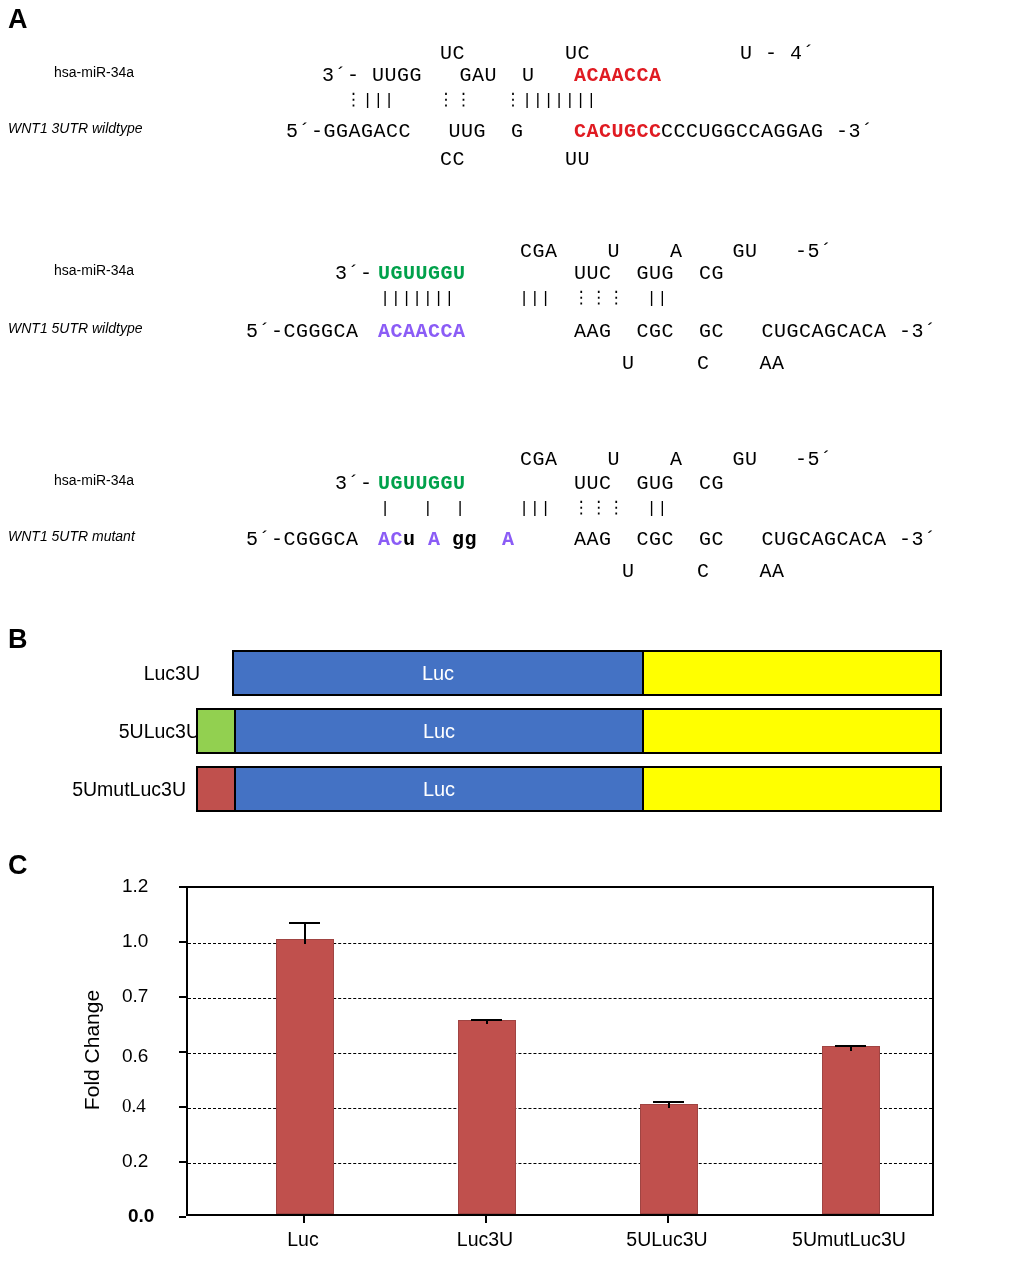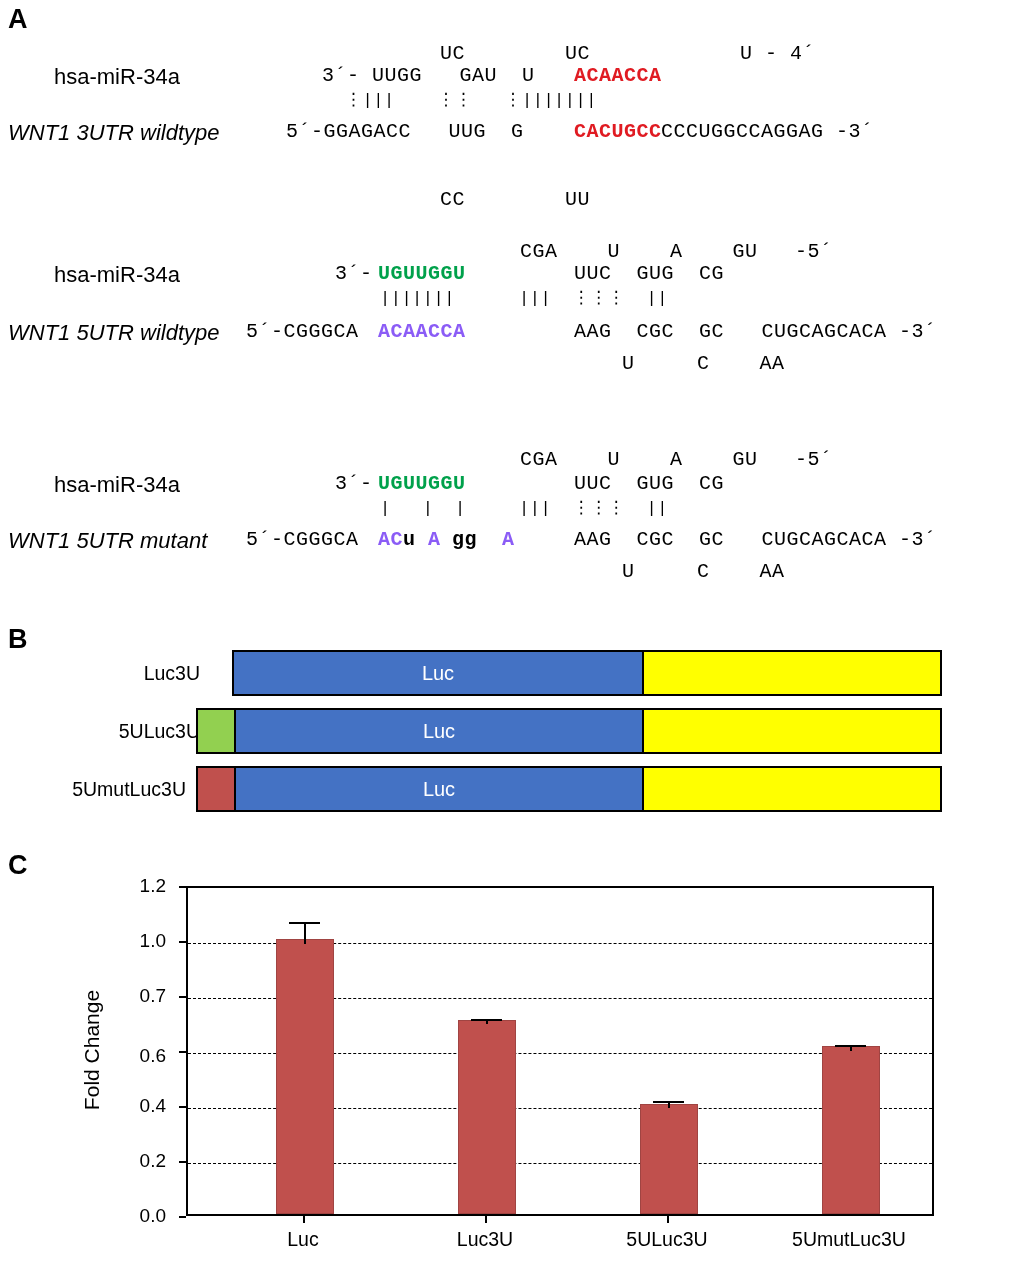--- a/index.html
+++ b/index.html
@@ -21,21 +21,21 @@
     font-weight: bold;
     font-size: 27px;
     color: #000;
   }
   
   #panel-a { position: absolute; left: 0; top: 0; width: 1009px; height: 610px; }
   .duplex { position: absolute; }
   .lbl {
     position: absolute;
     font-family: "Liberation Sans", sans-serif;
-    font-size: 22px;
+    font-size: 14px;
     white-space: nowrap;
   }
   .lbl.italic { font-style: italic; }
   .mono {
     position: absolute;
     font-family: "Liberation Mono", monospace;
     font-size: 20px;
     white-space: pre;
     letter-spacing: 0.5px;
   }
@@ -94,21 +94,21 @@
     position: absolute;
     left: 0;
     width: 100%;
     border-top: 1.5px dashed #000;
     height: 0;
   }
   .ytick-label {
     position: absolute;
     right: 0;
     font-size: 19px;
-    text-align: right;
+    text-align: left;
     width: 44px;
     transform: translateY(-50%);
   }
   .ytick-mark {
     position: absolute;
     width: 7px;
     height: 0;
     border-top: 2px solid #000;
   }
   .bar {
@@ -161,21 +161,21 @@
     <span class="lbl" style="left:54px; top:64px;">hsa-miR-34a</span>
     <span class="lbl italic" style="left:8px; top:120px;">WNT1 3UTR wildtype</span>
 
     <span class="mono" style="left:440px; top:42px;">UC        UC            U - 4´</span>
     <span class="mono" style="left:322px; top:64px;">3´- UUGG   GAU  U</span>
     <span class="mono red" style="left:574px; top:64px;">ACAACCA</span>
     <span class="bonds" style="left:345px; top:92px;">⋮|||    ⋮⋮   ⋮|||||||</span>
     <span class="mono" style="left:286px; top:120px;">5´-GGAGACC   UUG  G</span>
     <span class="mono red" style="left:574px; top:120px;text-align:right;">CACUGCC</span>
     <span class="mono" style="left:661px; top:120px;">CCCUGGCCAGGAG -3´</span>
-    <span class="mono" style="left:440px; top:148px;margin-top:40px;">CC        UU</span>
+    <span class="mono" style="left:440px; top:148px;">CC        UU</span>
   </div>
 
   <div class="duplex">
     <span class="lbl" style="left:54px; top:262px;">hsa-miR-34a</span>
     <span class="lbl italic" style="left:8px; top:320px;">WNT1 5UTR wildtype</span>
 
     <span class="mono" style="left:520px; top:240px;">CGA    U    A    GU   -5´</span>
     <span class="mono" style="left:335px; top:262px;">3´-</span>
     <span class="mono green" style="left:378px; top:262px;">UGUUGGU</span>
     <span class="mono" style="left:574px; top:262px;">UUC  GUG  CG</span>
@@ -234,23 +234,23 @@
     </div>
     <div class="seg utr3" style="left:642px; width:300px;"></div>
   </div>
 </div>
 
 <div id="panel-c">
   <span class="panel-letter" style="left:8px; top:0px;">C</span>
 
   <span id="ylabel">Fold Change</span>
 
-  <span class="ytick-label" style="top:366px; left:122px;">0.0</span>
+  <span class="ytick-label" style="top:366px; left:128px;font-weight:bold;">0.0</span>
   <span class="ytick-label" style="top:311px; left:122px;">0.2</span>
-  <span class="ytick-label" style="top:256px; left:122px;">0.4</span>
+  <span class="ytick-label" style="top:256px; left:122px;font-family:Liberation Serif, serif;">0.4</span>
   <span class="ytick-label" style="top:206px; left:122px;">0.6</span>
   <span class="ytick-label" style="top:146px; left:122px;">0.7</span>
   <span class="ytick-label" style="top:91px;  left:122px;">1.0</span>
   <span class="ytick-label" style="top:36px;  left:122px;">1.2</span>
 
   <span class="ytick-mark" style="left:179px; top:366px;"></span>
   <span class="ytick-mark" style="left:179px; top:311px;"></span>
   <span class="ytick-mark" style="left:179px; top:256px;"></span>
   <span class="ytick-mark" style="left:179px; top:201px;"></span>
   <span class="ytick-mark" style="left:179px; top:146px;"></span>

